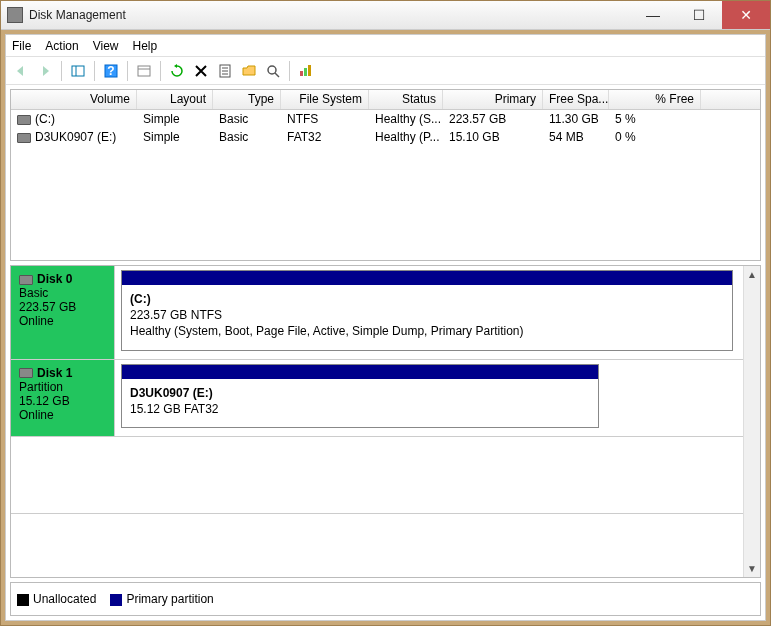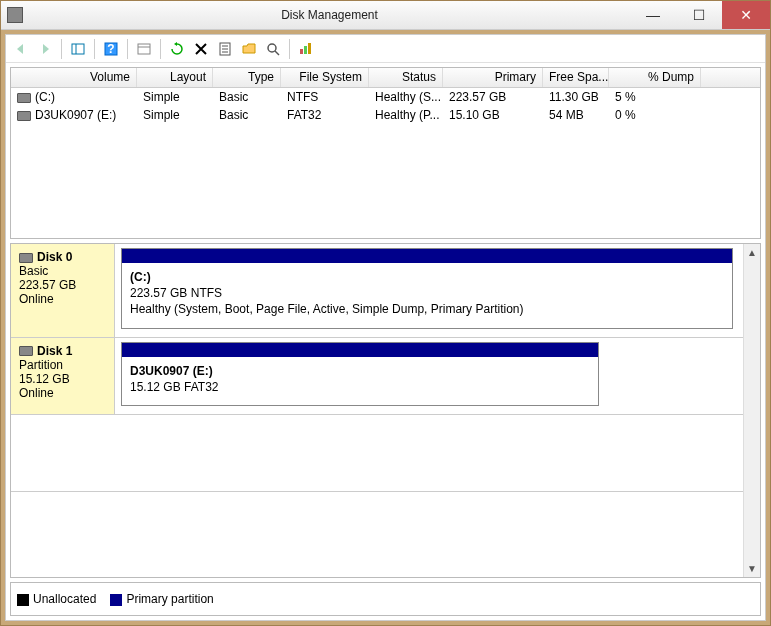--- a/index.html
+++ b/index.html
@@ -1,41 +1,41 @@
 <!DOCTYPE html>
 <html><head>
 <meta charset="utf-8">
 <style>
 * { box-sizing: border-box; margin: 0; padding: 0; font-family: "Segoe UI", Tahoma, sans-serif; font-size: 12px; }
 body { background: #c8a878; width: 771px; height: 626px; overflow: hidden; }
 .window { width: 771px; height: 626px; border: 1px solid #a08050; display: flex; flex-direction: column; }
 .titlebar { height: 29px; background: linear-gradient(#fcfcfc,#e8e8e8); display: flex; align-items: center; border-bottom: 1px solid #ccc; }
 .title-icon { width: 16px; height: 16px; margin: 0 6px; background: #888; border: 1px solid #555; }
-.title-text { flex: 1; text-align: center; font-size: 12px; color: #222; }
+.title-text { flex: 1; font-size: 12px; color: #222; }
 .win-btns { display: flex; height: 100%; }
 .win-btn { width: 46px; display: flex; align-items: center; justify-content: center; font-size: 14px; color: #333; }
 .win-close { background: #c75050; color: #fff; width: 48px; }
 .content { flex: 1; background: #fff; margin: 4px; border: 1px solid #ccc; display: flex; flex-direction: column; }
 .menubar { height: 22px; display: flex; align-items: center; padding: 0 6px; gap: 14px; border-bottom: 1px solid #e0e0e0; }
 .menubar span { color: #000; }
 .toolbar { height: 28px; display: flex; align-items: center; padding: 0 4px; gap: 2px; border-bottom: 1px solid #e0e0e0; }
 .tbtn { width: 22px; height: 22px; display: flex; align-items: center; justify-content: center; border: 1px solid transparent; }
 .tbtn svg { width: 16px; height: 16px; }
 .sep { width: 1px; height: 20px; background: #ccc; margin: 0 3px; }
 .table-pane { border: 1px solid #bbb; margin: 4px; height: 172px; overflow: hidden; }
 .thead { display: flex; background: linear-gradient(#fdfdfd,#ececec); border-bottom: 1px solid #ccc; height: 20px; text-align: right; }
 .th { padding: 2px 6px; border-right: 1px solid #ddd; white-space: nowrap; overflow: hidden; }
 .trow { display: flex; height: 18px; align-items: center; }
 .td { padding: 1px 6px; white-space: nowrap; overflow: hidden; }
 .vicon { width: 14px; height: 10px; background: #888; border: 1px solid #555; margin-right: 4px; display: inline-block; vertical-align: middle; border-radius: 1px; }
 .c0{width:126px}.c1{width:76px}.c2{width:68px}.c3{width:88px}.c4{width:74px}.c5{width:100px}.c6{width:66px}.c7{width:92px}
 .disk-pane { flex: 1; border: 1px solid #bbb; margin: 0 4px 4px 4px; display: flex; position: relative; }
 .disk-scroll { flex: 1; overflow: hidden; }
 .disk-row { display: flex; border-bottom: 1px solid #ccc; }
-.disk-label { width: 104px; padding: 6px 8px; border-right: 1px solid #ccc; background: #fef9c3; }
+.disk-label { width: 104px; padding: 6px 8px; border-right: 1px solid #ccc; background: #22c55e; }
 .disk-label .dname { font-weight: bold; }
 .disk-graphic { flex: 1; padding: 4px 6px 8px 6px; }
 .part-box { border: 1px solid #888; }
 .part-hdr { height: 14px; background: #00008b; }
 .part-body { padding: 6px 8px 10px 8px; line-height: 1.35; }
 .part-body .pname { font-weight: bold; }
 .vscroll { width: 17px; background: #f0f0f0; border-left: 1px solid #ddd; position: relative; }
 .vscroll .arrow { position: absolute; left:0; right:0; height:17px; display:flex; align-items:center; justify-content:center; font-size:10px; color:#555; }
 .vscroll .arrow.up{top:0}.vscroll .arrow.down{bottom:0}
 .legend { height: 32px; border: 1px solid #bbb; margin: 0 4px 4px 4px; display: flex; align-items: center; padding: 16px 6px; gap: 14px; }
@@ -51,20 +51,26 @@
     <div class="title-icon"></div>
     <div class="title-text">Disk Management</div>
     <div class="win-btns">
       <div class="win-btn">—</div>
       <div class="win-btn">☐</div>
       <div class="win-btn win-close">✕</div>
     </div>
   </div>
 
   <div class="content">
+    <div class="menubar">
+      <span>File</span>
+      <span>Action</span>
+      <span>View</span>
+      <span>Help</span>
+    </div>
 
     <div class="toolbar">
       <div class="tbtn disabled">
           <svg viewBox="0 0 16 16">
             <path d="M10 3 L4 8 L10 13 Z" fill="#4a7"></path>
           </svg>
         </div>
       <div class="tbtn disabled">
           <svg viewBox="0 0 16 16">
             <path d="M6 3 L12 8 L6 13 Z" fill="#4a7"></path>
@@ -132,21 +138,21 @@
 
     <div class="table-pane">
       <div class="thead">
         <div class="th c0">Volume</div>
         <div class="th c1">Layout</div>
         <div class="th c2">Type</div>
         <div class="th c3">File System</div>
         <div class="th c4">Status</div>
         <div class="th c5">Primary</div>
         <div class="th c6">Free Spa...</div>
-        <div class="th c7">% Dump</div>
+        <div class="th c7">% Free</div>
       </div>
       <div id="tbody">
           <div class="trow">
             <div class="td c0"><span class="vicon"></span>(C:)</div>
             <div class="td c1">Simple</div>
             <div class="td c2">Basic</div>
             <div class="td c3">NTFS</div>
             <div class="td c4">Healthy (S...</div>
             <div class="td c5">223.57 GB</div>
             <div class="td c6">11.30 GB</div>

